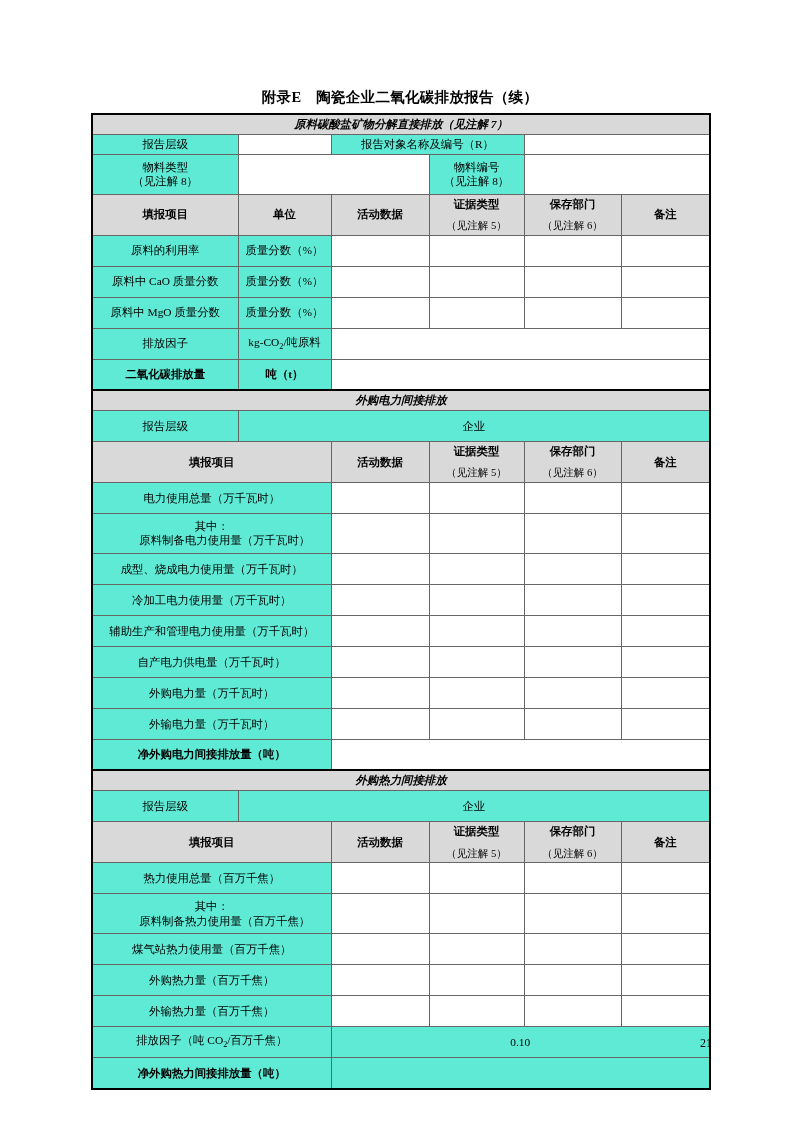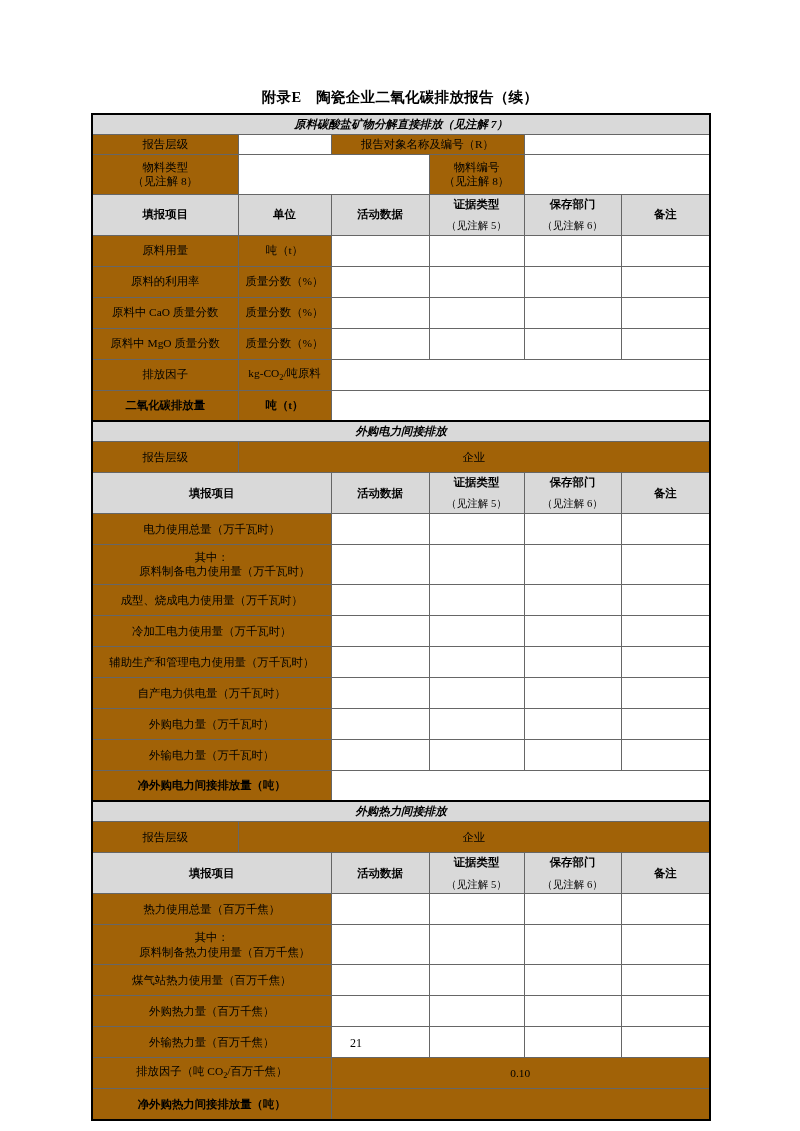--- a/index.html
+++ b/index.html
@@ -55,21 +55,21 @@
     line-height: 1.28;
     padding: 2px 3px;
     vertical-align: middle;
     text-align: center;
     height: 20px;
     box-sizing: border-box;
     word-break: break-all;
   }
 
   
-  .sh   { background: #a16207; }
+  .sh   { background: #5eead4; }
   .wh   { background: #ffffff; }
 
   .b    { font-weight: bold; }
   .lft  { text-align: left; padding-left: 6px; }
   .rgt  { text-align: right; padding-right: 8px; margin-top: 41px; }
 
   .secbar {
     background: #d9d9d9;
     font-weight: bold;
     font-size: 12.2px;
@@ -101,21 +101,21 @@
   sub {
     font-size: 0.72em;
     vertical-align: sub;
   }
 
   .page-number {
     position: absolute;
     left: 0;
     top: 1036px;
     width: 712px;
-    text-align: center;
+    text-align: right;
     font-size: 12px;
   }
 </style>
 </head>
 <body>
 
 <div class="page">
 
   <div class="doc-title">附录E　陶瓷企业二氧化碳排放报告（续）</div>
 
@@ -164,28 +164,20 @@
           <span class="sub">（见注解 5）</span>
         </td>
         <td class="hdr">
           <span>保存部门</span>
           <span class="sub">（见注解 6）</span>
         </td>
         <td class="hdr">备注</td>
       </tr>
 
       <tr class="tall">
-        <td class="sh">原料用量</td>
-        <td class="sh">吨（t）</td>
-        <td class="wh"></td>
-        <td class="wh"></td>
-        <td class="wh"></td>
-        <td class="wh"></td>
-      </tr>
-      <tr class="tall">
         <td class="sh">原料的利用率</td>
         <td class="sh">质量分数（%）</td>
         <td class="wh"></td>
         <td class="wh"></td>
         <td class="wh"></td>
         <td class="wh"></td>
       </tr>
       <tr class="tall">
         <td class="sh">原料中 CaO 质量分数</td>
         <td class="sh">质量分数（%）</td>

